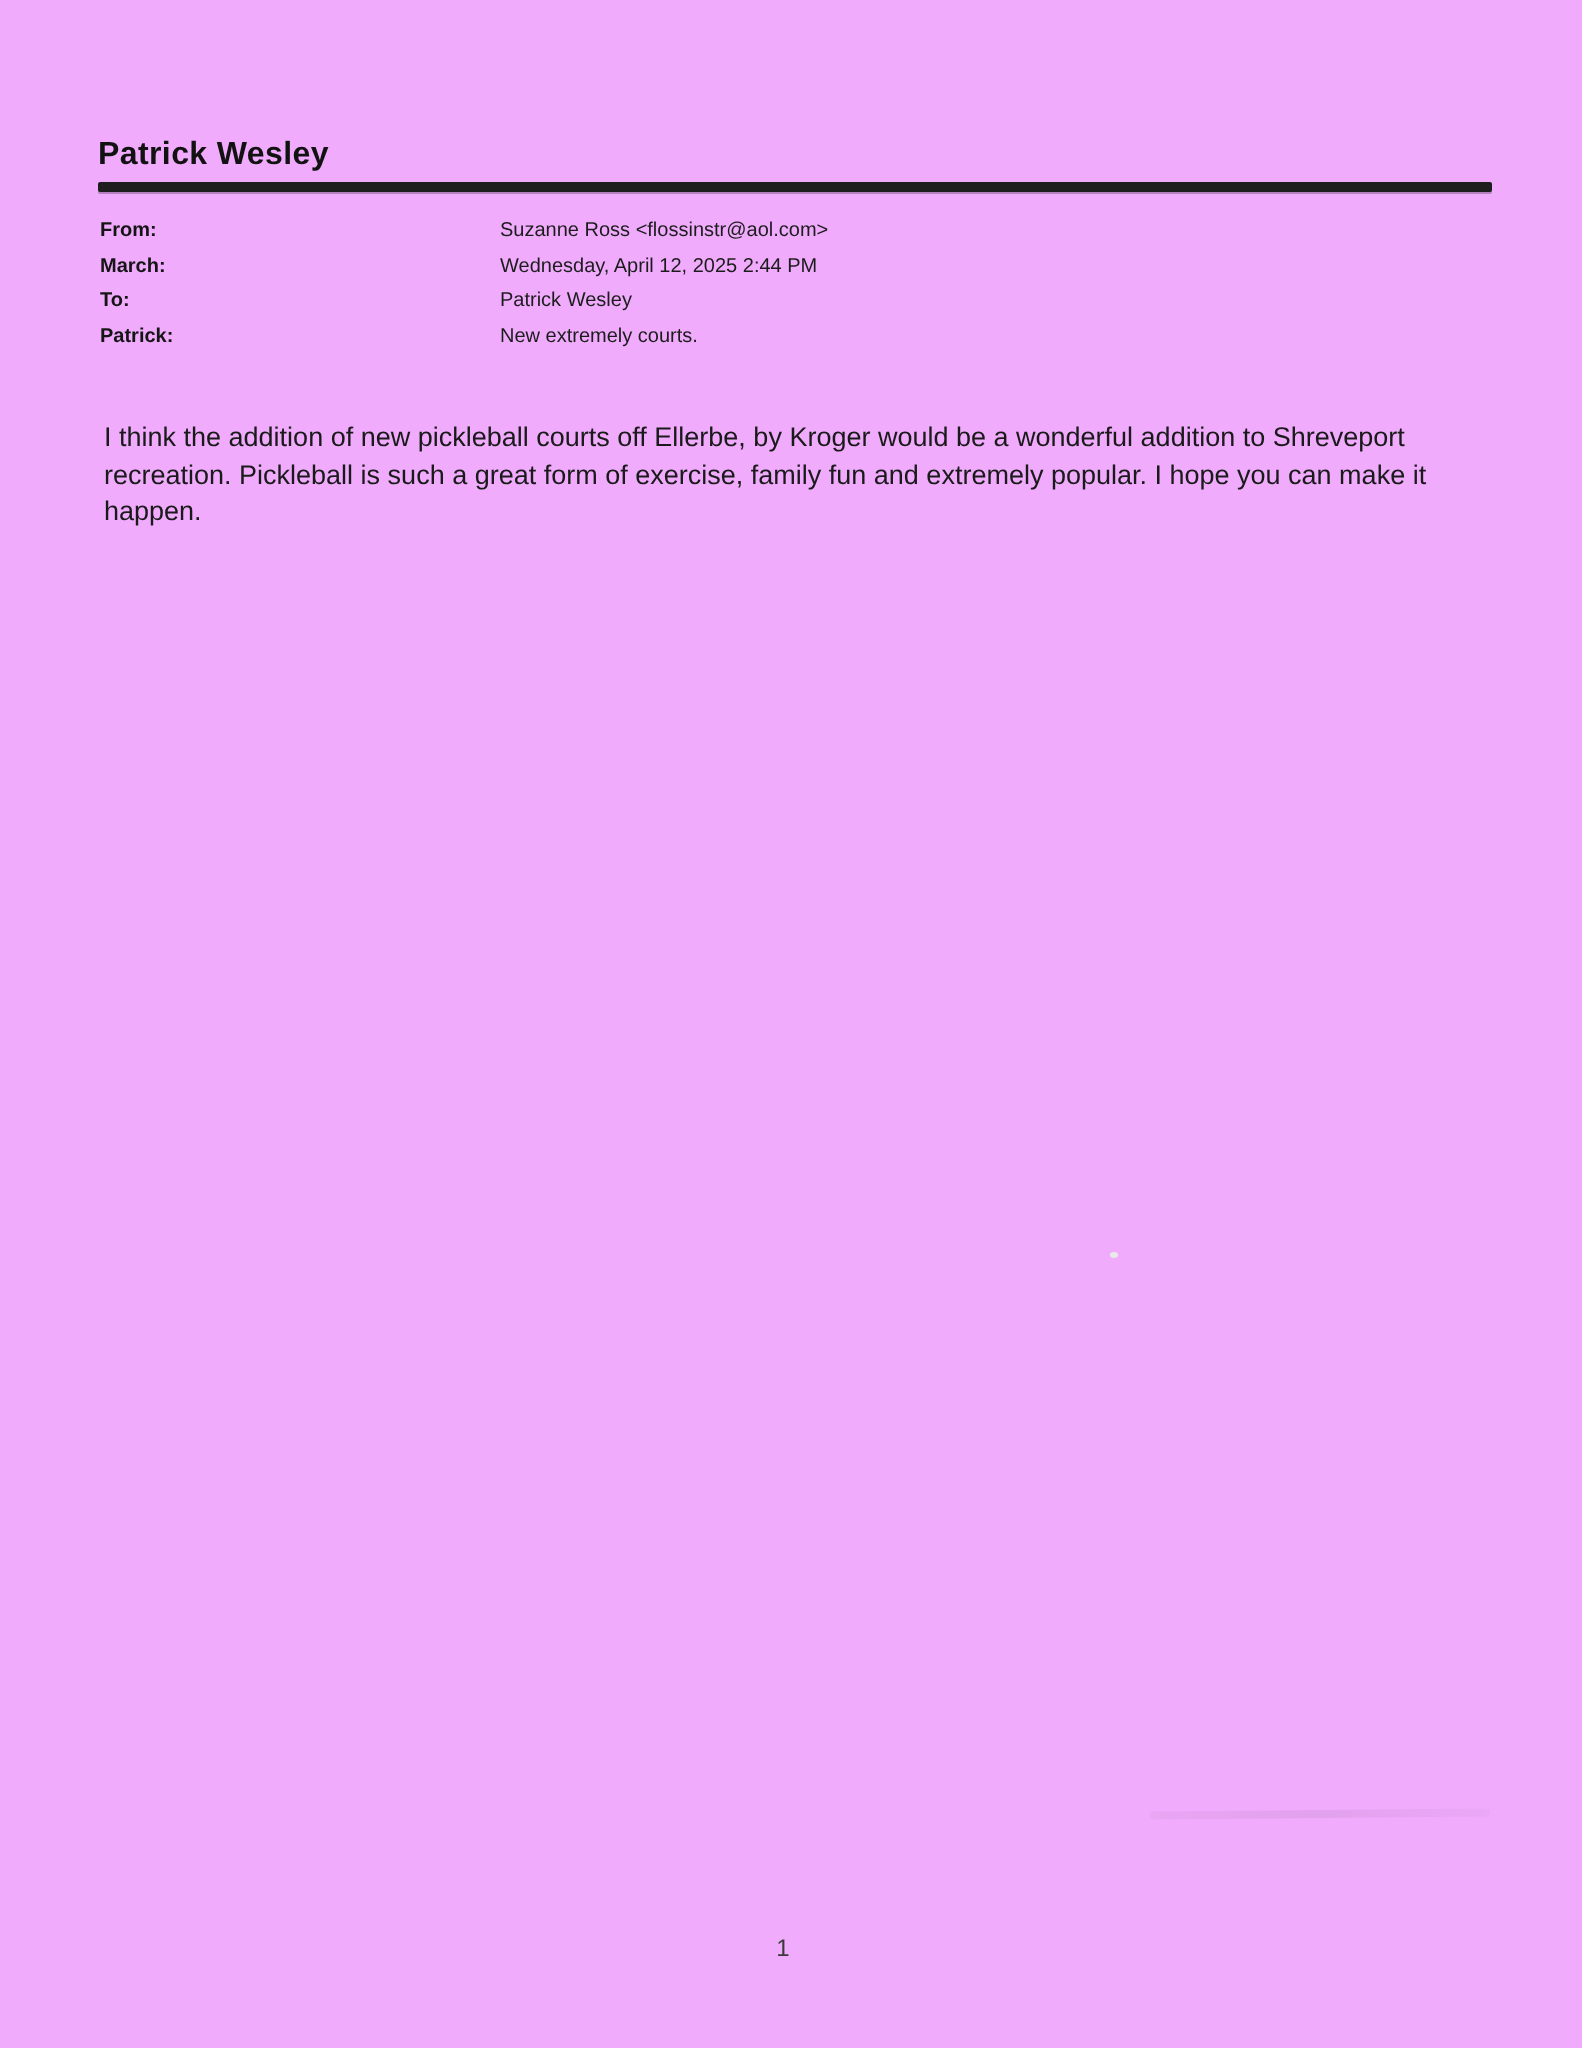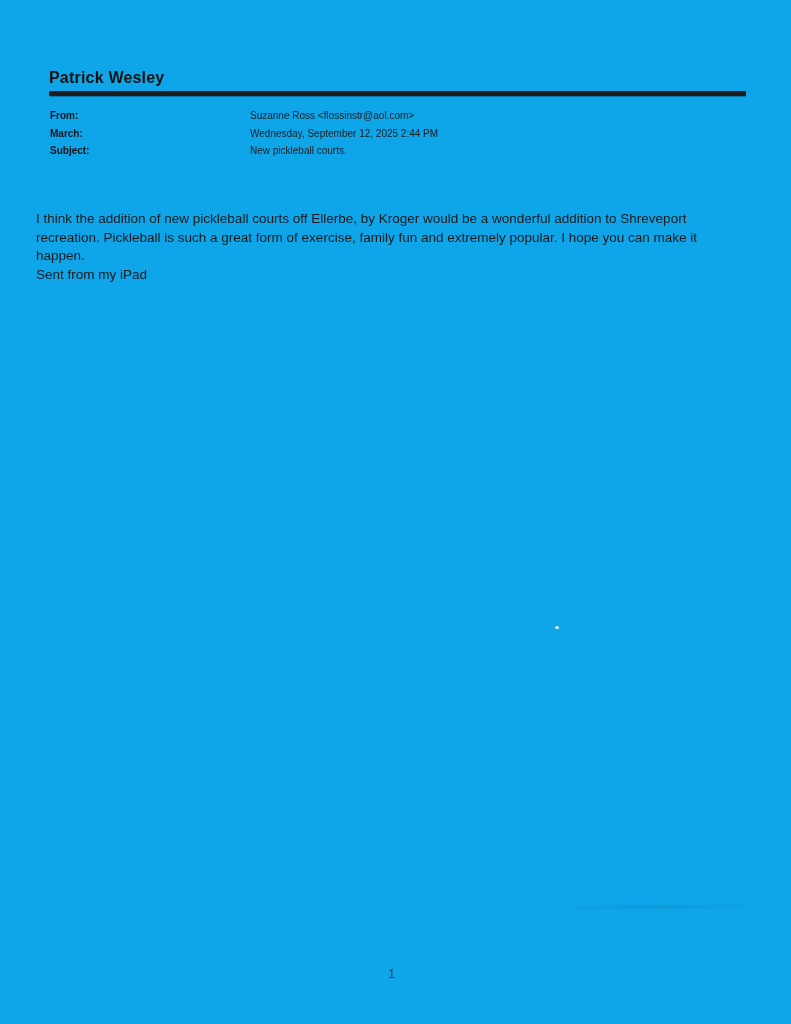--- a/index.html
+++ b/index.html
@@ -11,21 +11,21 @@
     width: 791px;
     height: 1024px;
     position: relative;
     font-family: "Liberation Sans", sans-serif;
     color: #1c1c1c;
     overflow: hidden;
   }
   .page {
     position: absolute;
     inset: 0;
-    background: #0ea5e9;
+    background: #f0abfc;
   }
   .doc-header {
     position: absolute;
     left: 49px;
     top: 69px;
     width: 697px;
   }
   .recipient-heading {
     margin: 0 0 4px 0;
     font-size: 16px;
@@ -55,21 +55,21 @@
     font-weight: bold;
     width: 200px;
     color: #151515;
   }
   .meta-value {
     color: #1c1c1c;
     margin-left: 42px;
   }
   .email-body {
     position: absolute;
-    left: 36px;
+    left: 52px;
     top: 210px;
     width: 700px;
     font-size: 13.5px;
     line-height: 18.6px;
     color: #1a1a1a;
   }
   .email-body p {
     margin: 0;
   }
   .page-number {
@@ -113,32 +113,35 @@
   </header>
 
   <table class="meta-table">
     <tbody>
       <tr>
         <td class="meta-label">From:</td>
         <td class="meta-value">Suzanne Ross &lt;flossinstr@aol.com&gt;</td>
       </tr>
       <tr>
         <td class="meta-label">March:</td>
-        <td class="meta-value">Wednesday, September 12, 2025 2:44 PM</td>
+        <td class="meta-value">Wednesday, April 12, 2025 2:44 PM</td>
       </tr>
       <tr>
-        <td class="meta-label">Subject:</td>
-        <td class="meta-value">New pickleball courts.</td>
+        <td class="meta-label">To:</td>
+        <td class="meta-value">Patrick Wesley</td>
+      </tr>
+      <tr>
+        <td class="meta-label">Patrick:</td>
+        <td class="meta-value">New extremely courts.</td>
       </tr>
     </tbody>
   </table>
 
   <div class="email-body">
     <p>I think the addition of new pickleball courts off Ellerbe, by Kroger would be a wonderful addition to Shreveport recreation. Pickleball is such a great form of exercise, family fun and extremely popular. I hope you can make it happen.</p>
-    <p>Sent from my iPad</p>
   </div>
 
   <div class="scan-artifact-1"></div>
   <div class="scan-artifact-2"></div>
 
   <div class="page-number">1</div>
 
 </div>
 
 </body></html>

